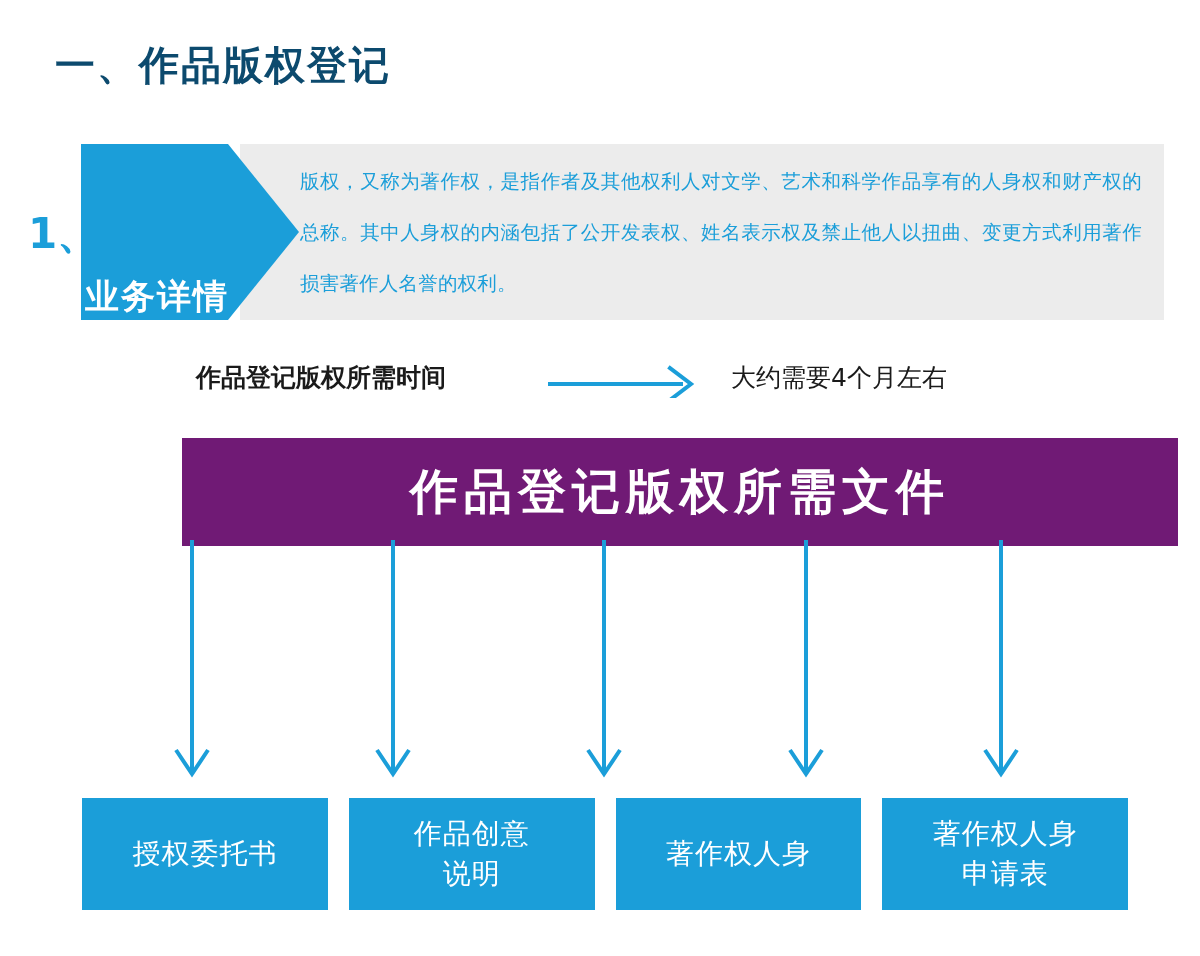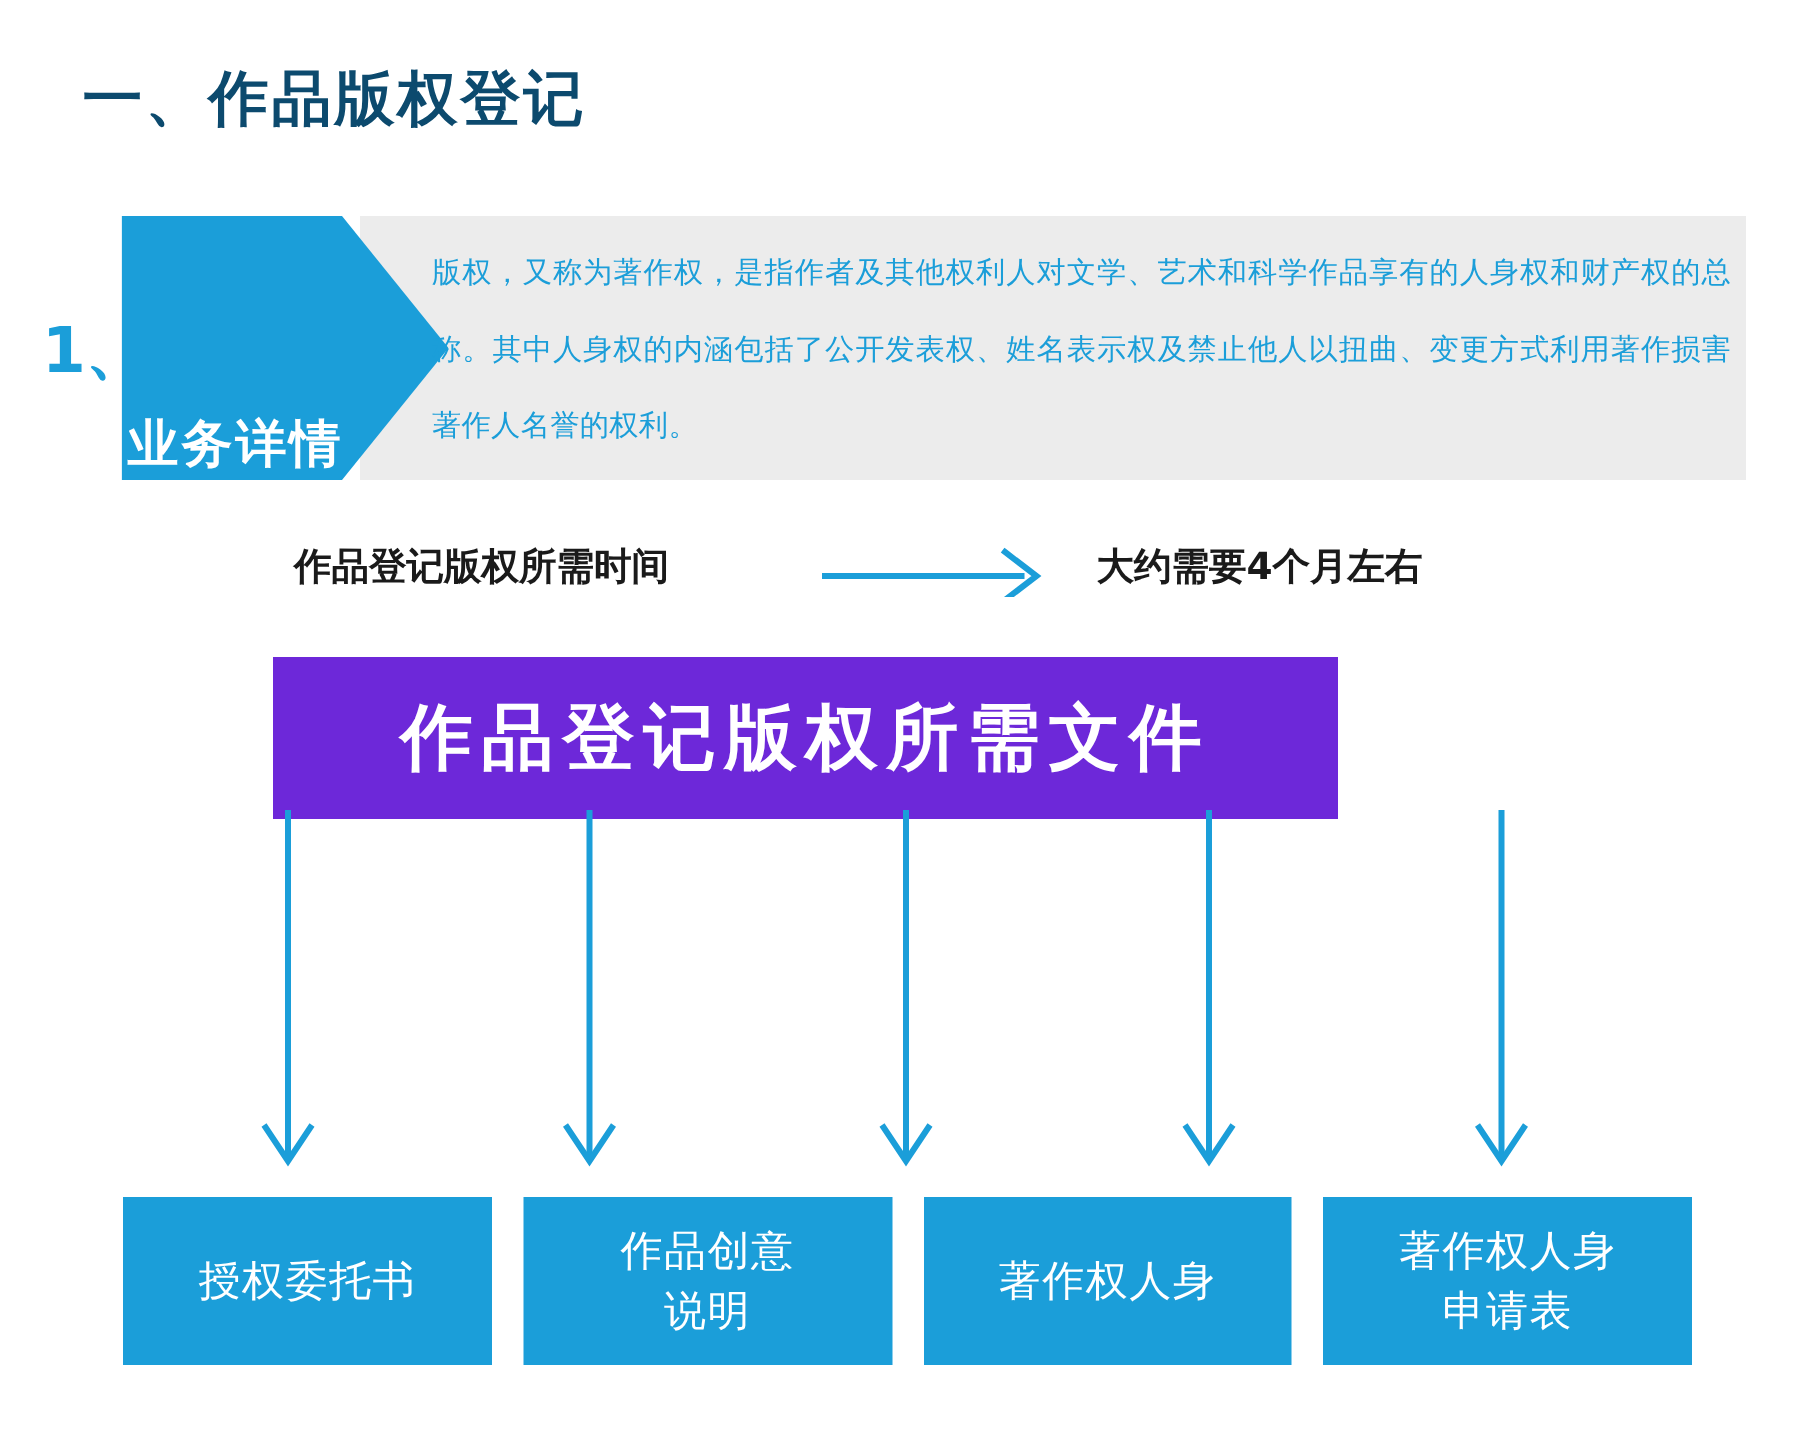--- a/index.html
+++ b/index.html
@@ -81,21 +81,21 @@
   .detail-text {
     position: absolute;
     left: 288px;
     top: 0;
     width: 866px;
     height: 176px;
     display: flex;
     align-items: center;
   }
   .detail-text p {
-    margin: 0;
+    margin: 12px;
     color: #1b9ed9;
     font-size: 19.5px;
     line-height: 51px;
     text-align: justify;
     text-align-last: left;
     letter-spacing: 0.2px;
   }
 
   
   .duration-row {
@@ -113,38 +113,38 @@
     font-size: 25px;
     font-weight: 700;
     color: #1a1a1a;
     white-space: nowrap;
   }
   .duration-value {
     position: absolute;
     left: 731px;
     top: 3px;
     font-size: 25px;
-    font-weight: 700;
+    font-weight: 400;
     color: #1a1a1a;
     white-space: nowrap;
   }
   .duration-arrow {
     position: absolute;
     left: 548px;
     top: 4px;
   }
 
   
   .docs-header {
     position: absolute;
     left: 182px;
     top: 438px;
-    width: 710px;
+    width: 996px;
     height: 108px;
-    background: #6d28d9;
+    background: #701a75;
     display: flex;
     align-items: center;
     justify-content: center;
   }
   .docs-header span {
     color: #ffffff;
     font-size: 48px;
     font-weight: 700;
     letter-spacing: 6px;
     white-space: nowrap;

